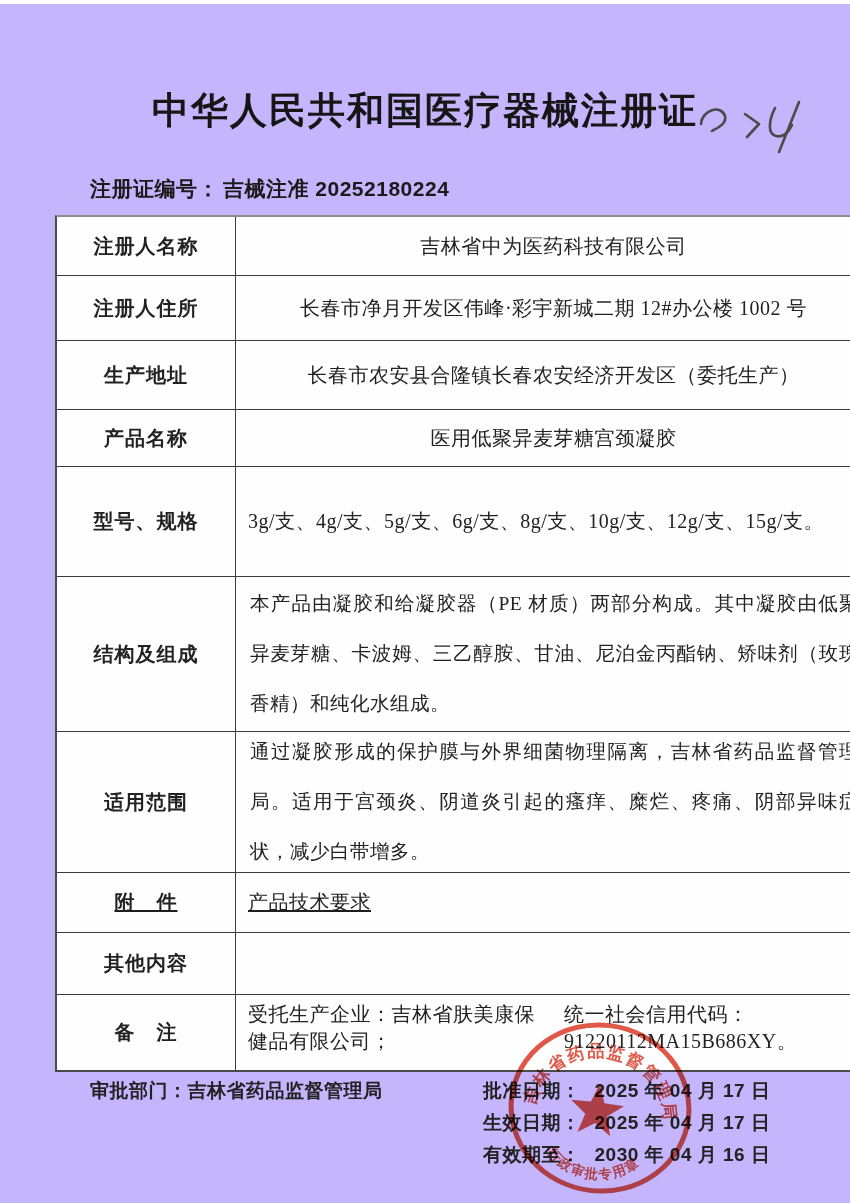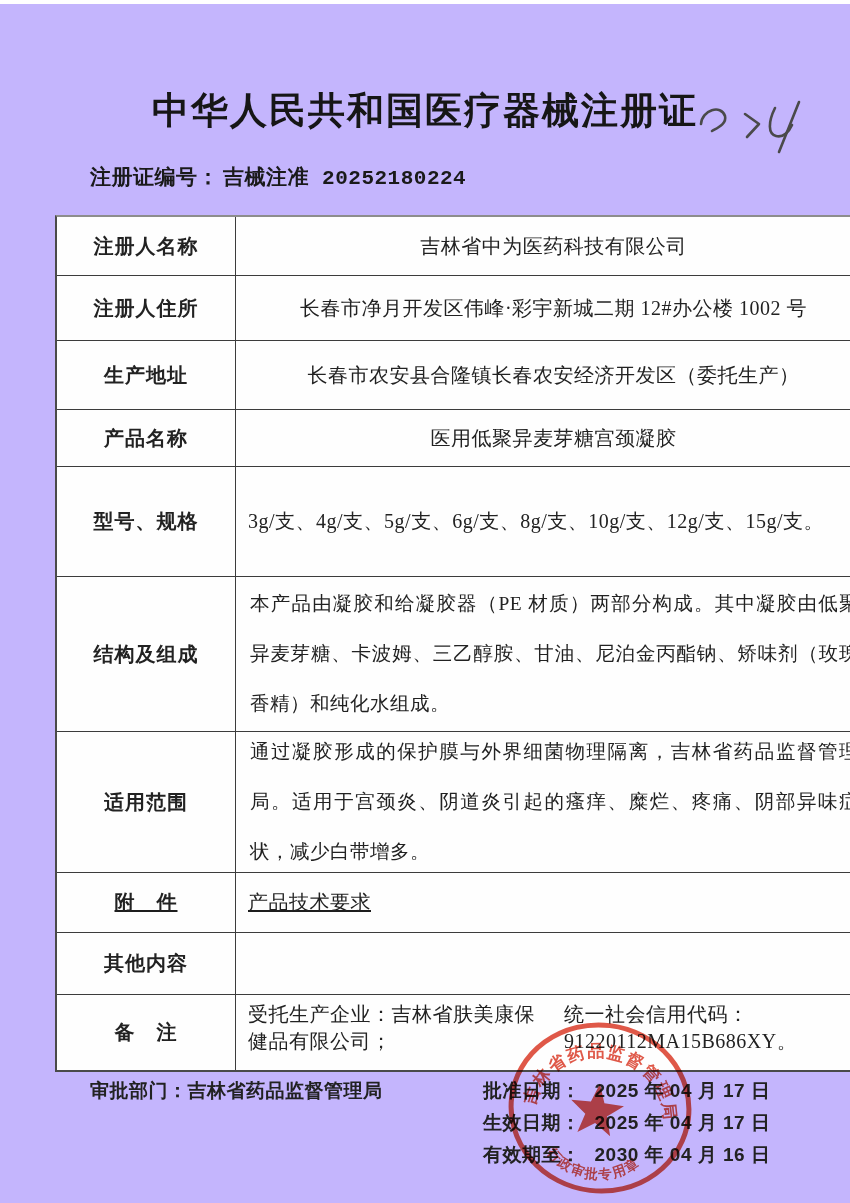--- a/index.html
+++ b/index.html
@@ -8,22 +8,22 @@
   .page { position: relative; width: 850px; height: 1203px; background: #c4b5fd; overflow: hidden; margin: 4px auto; }
 
   .cert-title {
     position: absolute; top: 82px; left: 0; width: 850px;
     text-align: center; font-size: 37px; font-weight: bold; letter-spacing: 2px;
     font-family: "Liberation Sans", "DejaVu Sans", sans-serif; color: #161616;
   }
   .handwritten { position: absolute; left: 693px; top: 90px; width: 115px; height: 64px; }
 
   .reg-line {
-    position: absolute; left: 90px; top: 159px; font-size: 21px; font-weight: bold;
-    font-family: Liberation Mono, monospace; letter-spacing: 0.5px; color: #1a1a1a;
+    position: absolute; left: 90px; top: 171px; font-size: 21px; font-weight: bold;
+    font-family: Liberation Sans, sans-serif; letter-spacing: 0.5px; color: #1a1a1a;
   }
   .reg-line .reg-value { margin-left: 4px; }
 
   .cert-table {
     position: absolute; left: 55px; top: 211px; width: 818px;
     border: 2px solid #4a4a4a; border-top-color: #8d8d8d; background: #fefefe;
   }
   .t-row { display: flex; border-top: 1.6px solid var(--line); }
   .t-row:first-child { border-top: none; }
   .t-label {

